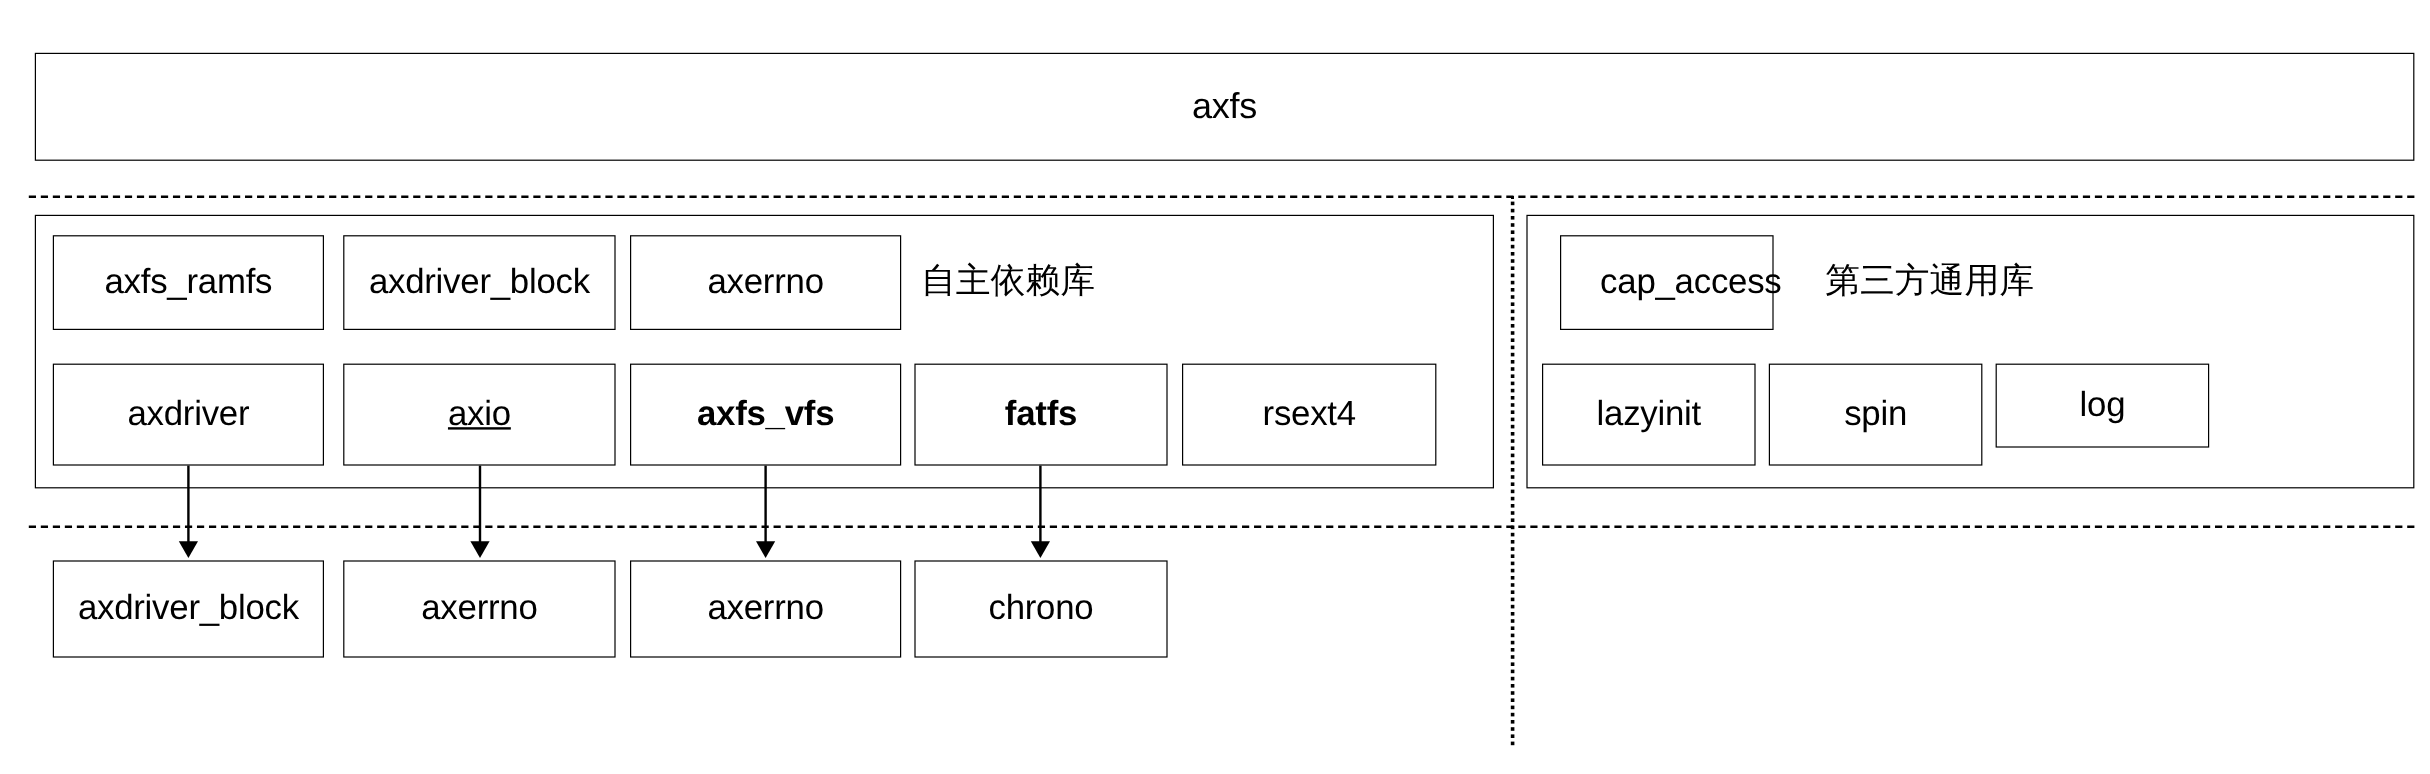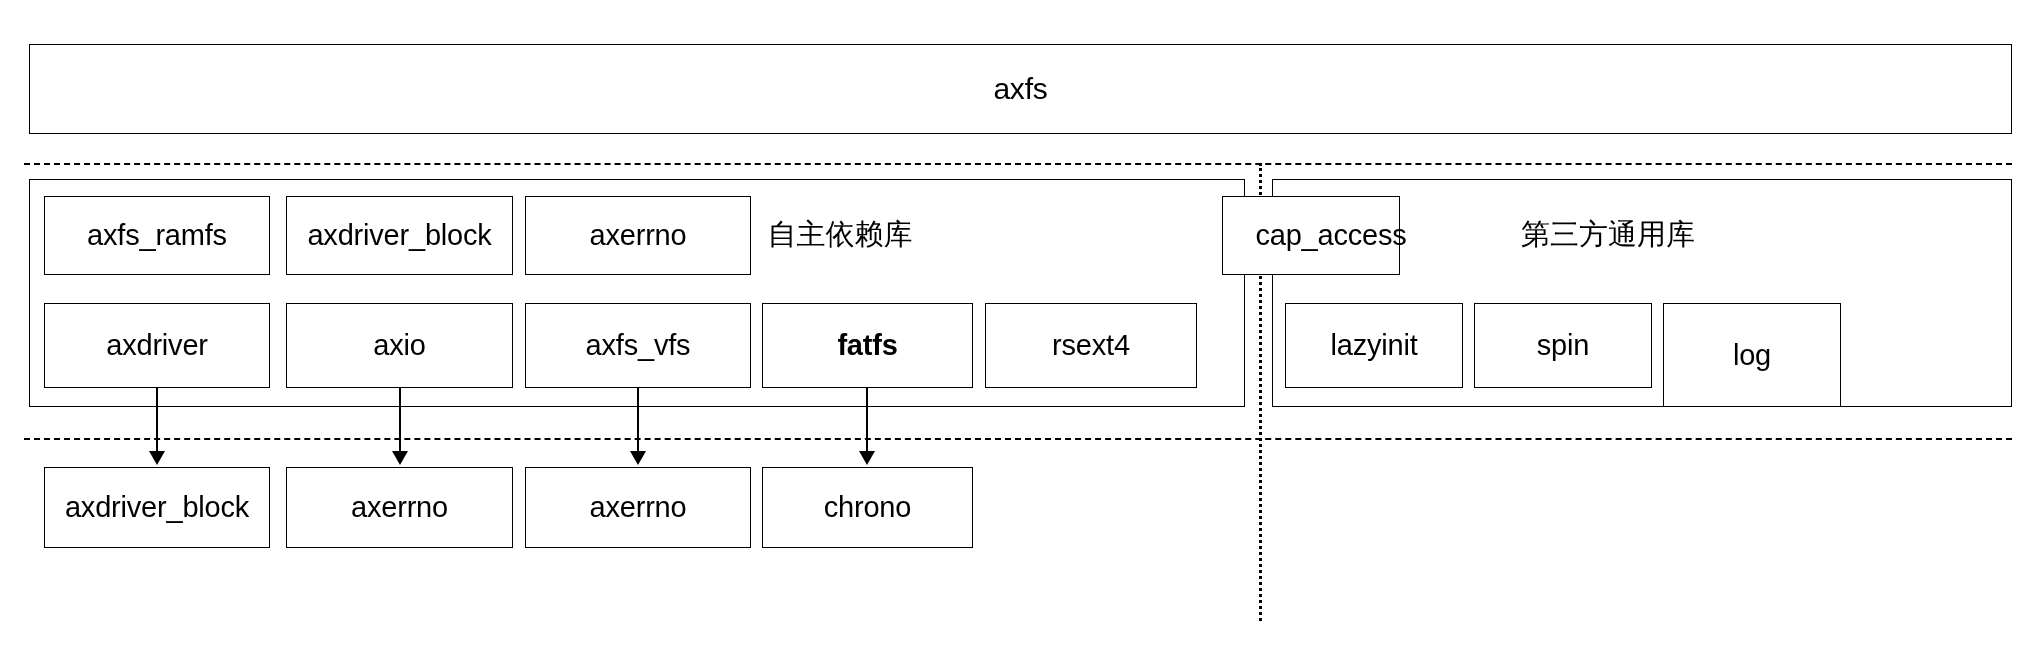--- a/index.html
+++ b/index.html
@@ -156,48 +156,48 @@
   <div class="box" style="left:286px; top:196px; width:227px; height:79px;">
     <span>axdriver_block</span>
   </div>
   <div class="box" style="left:525px; top:196px; width:226px; height:79px;">
     <span>axerrno</span>
   </div>
 
   <div class="box" style="left:44px; top:303px; width:226px; height:85px;text-align:center;">
     <span>axdriver</span>
   </div>
-  <div class="box" style="left:286px; top:303px; width:227px; height:85px;">
+  <div class="box" style="left:286px; top:303px; width:227px; height:85px;text-decoration:underline;">
     <span>axio</span>
   </div>
-  <div class="box" style="left:525px; top:303px; width:226px; height:85px;">
+  <div class="box" style="left:525px; top:303px; width:226px; height:85px;font-weight:bold;">
     <span>axfs_vfs</span>
   </div>
   <div class="box" style="left:762px; top:303px; width:211px; height:85px;font-weight:bold;">
     <span>fatfs</span>
   </div>
   <div class="box" style="left:985px; top:303px; width:212px; height:85px;text-align:center;">
     <span>rsext4</span>
   </div>
 
   <div class="group-container" id="right-group"></div>
 
   <div class="group-label" id="right-group-label">第三方通用库</div>
 
-  <div class="box" style="left:1222px; top:196px; width:178px; height:79px;padding-left:40px;">
+  <div class="box" style="left:1300px; top:196px; width:178px; height:79px;padding-left:40px;">
     <span>cap_access</span>
   </div>
 
   <div class="box" style="left:1474px; top:303px; width:178px; height:85px;">
     <span>spin</span>
   </div>
   <div class="box" style="left:1285px; top:303px; width:178px; height:85px;">
     <span>lazyinit</span>
   </div>
-  <div class="box" style="left:1663px; top:303px; width:178px; height:104px;">
+  <div class="box" style="left:1663px; top:303px; width:178px; height:70px;">
     <span>log</span>
   </div>
 
   <div class="dashed-h" id="dashed-bottom"></div>
 
   <div class="arrow" style="left:156px; top:388px; height:65px;"></div>
   <div class="arrow-head" style="left:149px; top:451px;"></div>
 
   <div class="arrow" style="left:399px; top:388px; height:65px;"></div>
   <div class="arrow-head" style="left:392px; top:451px;"></div>

